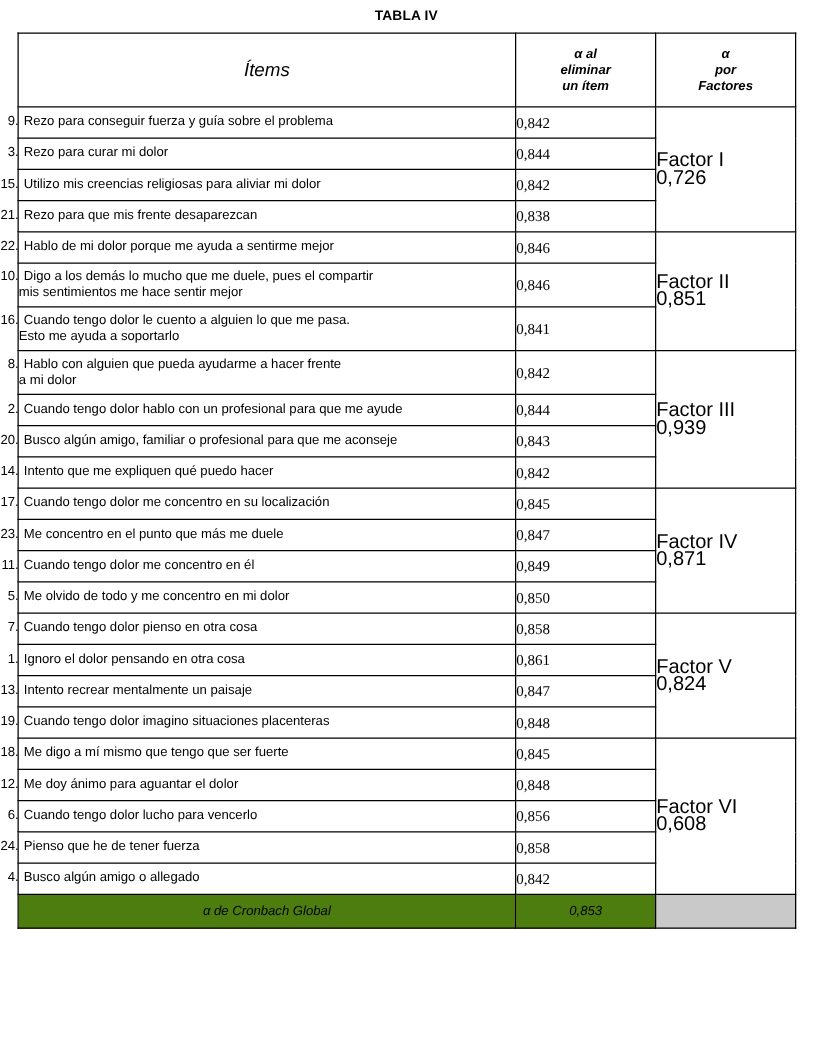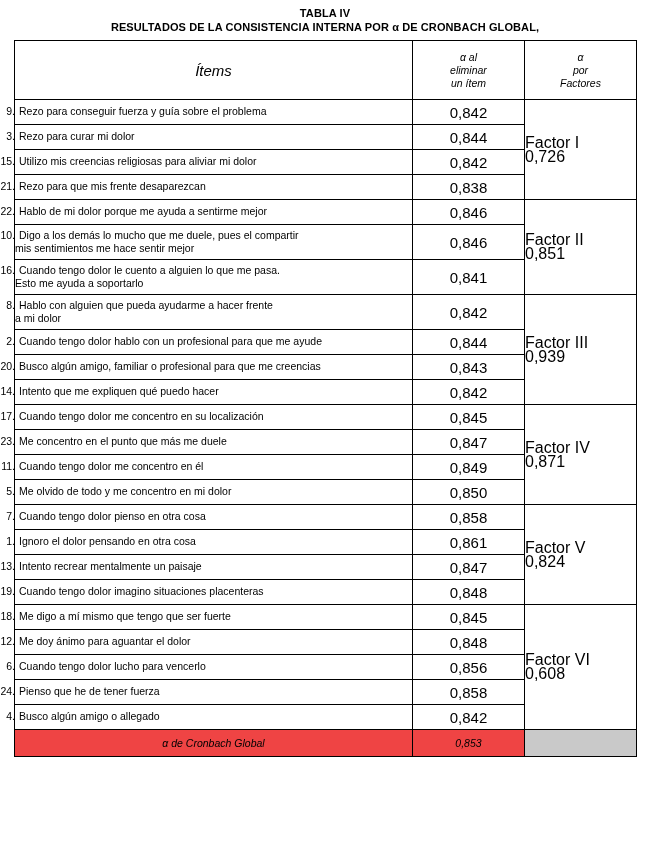--- a/index.html
+++ b/index.html
@@ -52,74 +52,73 @@
   thead td {
     height: 58px;
     font-size: 10.5px;
     text-align: center;
     font-style: italic;
   }
   thead td.h-item {
     font-style: italic;
     font-size: 15px;
   }
-  thead td .hl { display: block; line-height: 13px; }
+  thead td .hl { display: block; line-height: 13px; font-weight: bold; }
 
   td.item-cell {
     font-size: 10.5px;
     padding: 5px 6px 5px 18px;
     line-height: 13.5px;
     text-align: left;
   }
   td.item-cell .num {
     display: inline-block;
     width: 20px;
     margin-left: -20px;
     text-align: right;
     padding-right: 4px;
   }
   td.item-cell .txt2 { display: block; }
 
   td.alpha-cell {
-    font-size: 15px;
-    text-align: center;
+    font-size: 12px;
+    font-family: Liberation Serif, serif;
   }
   td.factor-cell {
     font-size: 16px;
     text-align: left;
     line-height: 14px;
   }
   td.factor-cell .fl { display: block; }
 
   tr.row-h1 td { height: 24px; }
   tr.row-h2 td { height: 34px; }
 
   tfoot td {
-    background: #ef4444;
+    background: #4d7c0f;
     height: 26px;
     font-size: 10.5px;
     font-style: italic;
     text-align: center;
   }
   tfoot td.foot-label { font-style: italic; }
   tfoot td.foot-val { font-style: italic; }
   tfoot td.foot-empty { background: #c9c9c9; }
 
   
   thead td { border-bottom: 1.5px solid #000; }
   tfoot td { border-top: 1.5px solid #000; }
 </style>
 </head>
 <body>
 
 <div class="page">
 
   <div class="caption">
     <span class="line1">TABLA IV</span>
-    <span class="line2">RESULTADOS DE LA CONSISTENCIA INTERNA POR α DE CRONBACH GLOBAL,</span>
   </div>
 
   <table class="tbl">
     <colgroup>
       <col class="c-item">
       <col class="c-alpha">
       <col class="c-factor">
     </colgroup>
     <thead>
       <tr>
@@ -204,21 +203,21 @@
         </td>
       </tr>
       <tr class="row-h1">
         <td class="item-cell">
           <span class="num">2.</span><span>Cuando tengo dolor hablo con un profesional para que me ayude</span>
         </td>
         <td class="alpha-cell">0,844</td>
       </tr>
       <tr class="row-h1">
         <td class="item-cell">
-          <span class="num">20.</span><span>Busco algún amigo, familiar o profesional para que me creencias</span>
+          <span class="num">20.</span><span>Busco algún amigo, familiar o profesional para que me aconseje</span>
         </td>
         <td class="alpha-cell">0,843</td>
       </tr>
       <tr class="row-h1">
         <td class="item-cell">
           <span class="num">14.</span><span>Intento que me expliquen qué puedo hacer</span>
         </td>
         <td class="alpha-cell">0,842</td>
       </tr>
 

